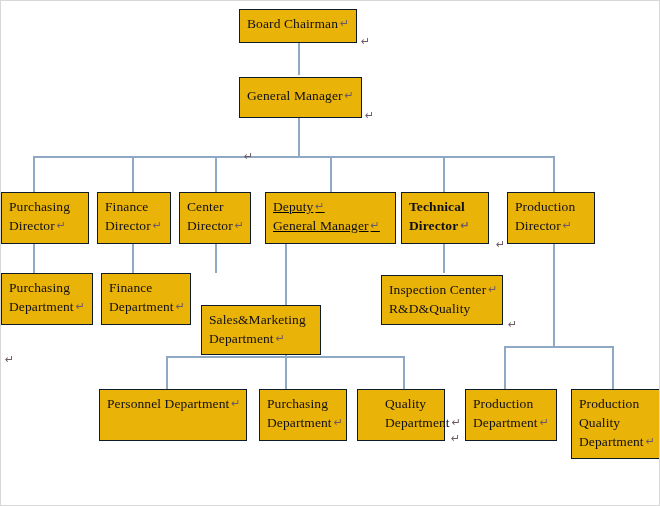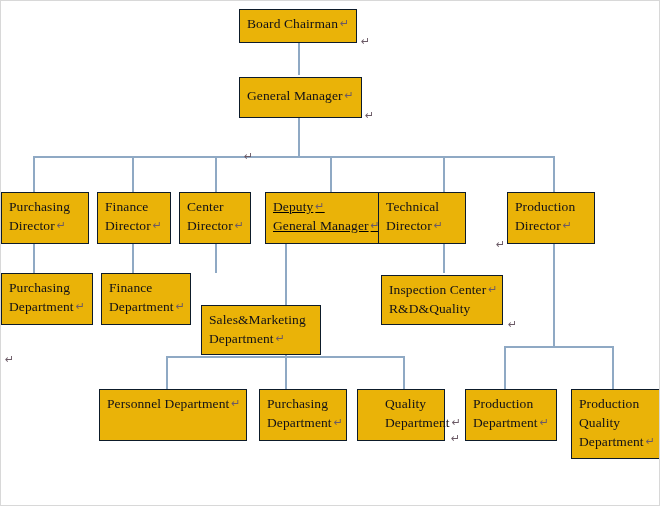--- a/index.html
+++ b/index.html
@@ -126,21 +126,21 @@
   <div class="node" style="left:178px; top:191px; width:72px; height:52px;">
     <span class="ln">Center</span>
     <span class="ln"><span>Director</span><span class="pil">↵</span></span>
   </div>
 
   <div class="node" style="left:264px; top:191px; width:131px; height:52px;text-decoration:underline;">
     <span class="ln"><span>Deputy</span><span class="pil">↵</span></span>
     <span class="ln"><span>General Manager</span><span class="pil">↵</span></span>
   </div>
 
-  <div class="node" style="left:377px; top:191px; width:88px; height:52px;">
+  <div class="node" style="left:400px; top:191px; width:88px; height:52px;font-weight:bold;">
     <span class="ln">Technical</span>
     <span class="ln"><span>Director</span><span class="pil">↵</span></span>
   </div>
   <span class="pil-free" style="left:495px; top:238px;">↵</span>
 
   <div class="node" style="left:506px; top:191px; width:88px; height:52px;">
     <span class="ln">Production</span>
     <span class="ln"><span>Director</span><span class="pil">↵</span></span>
   </div>
 

